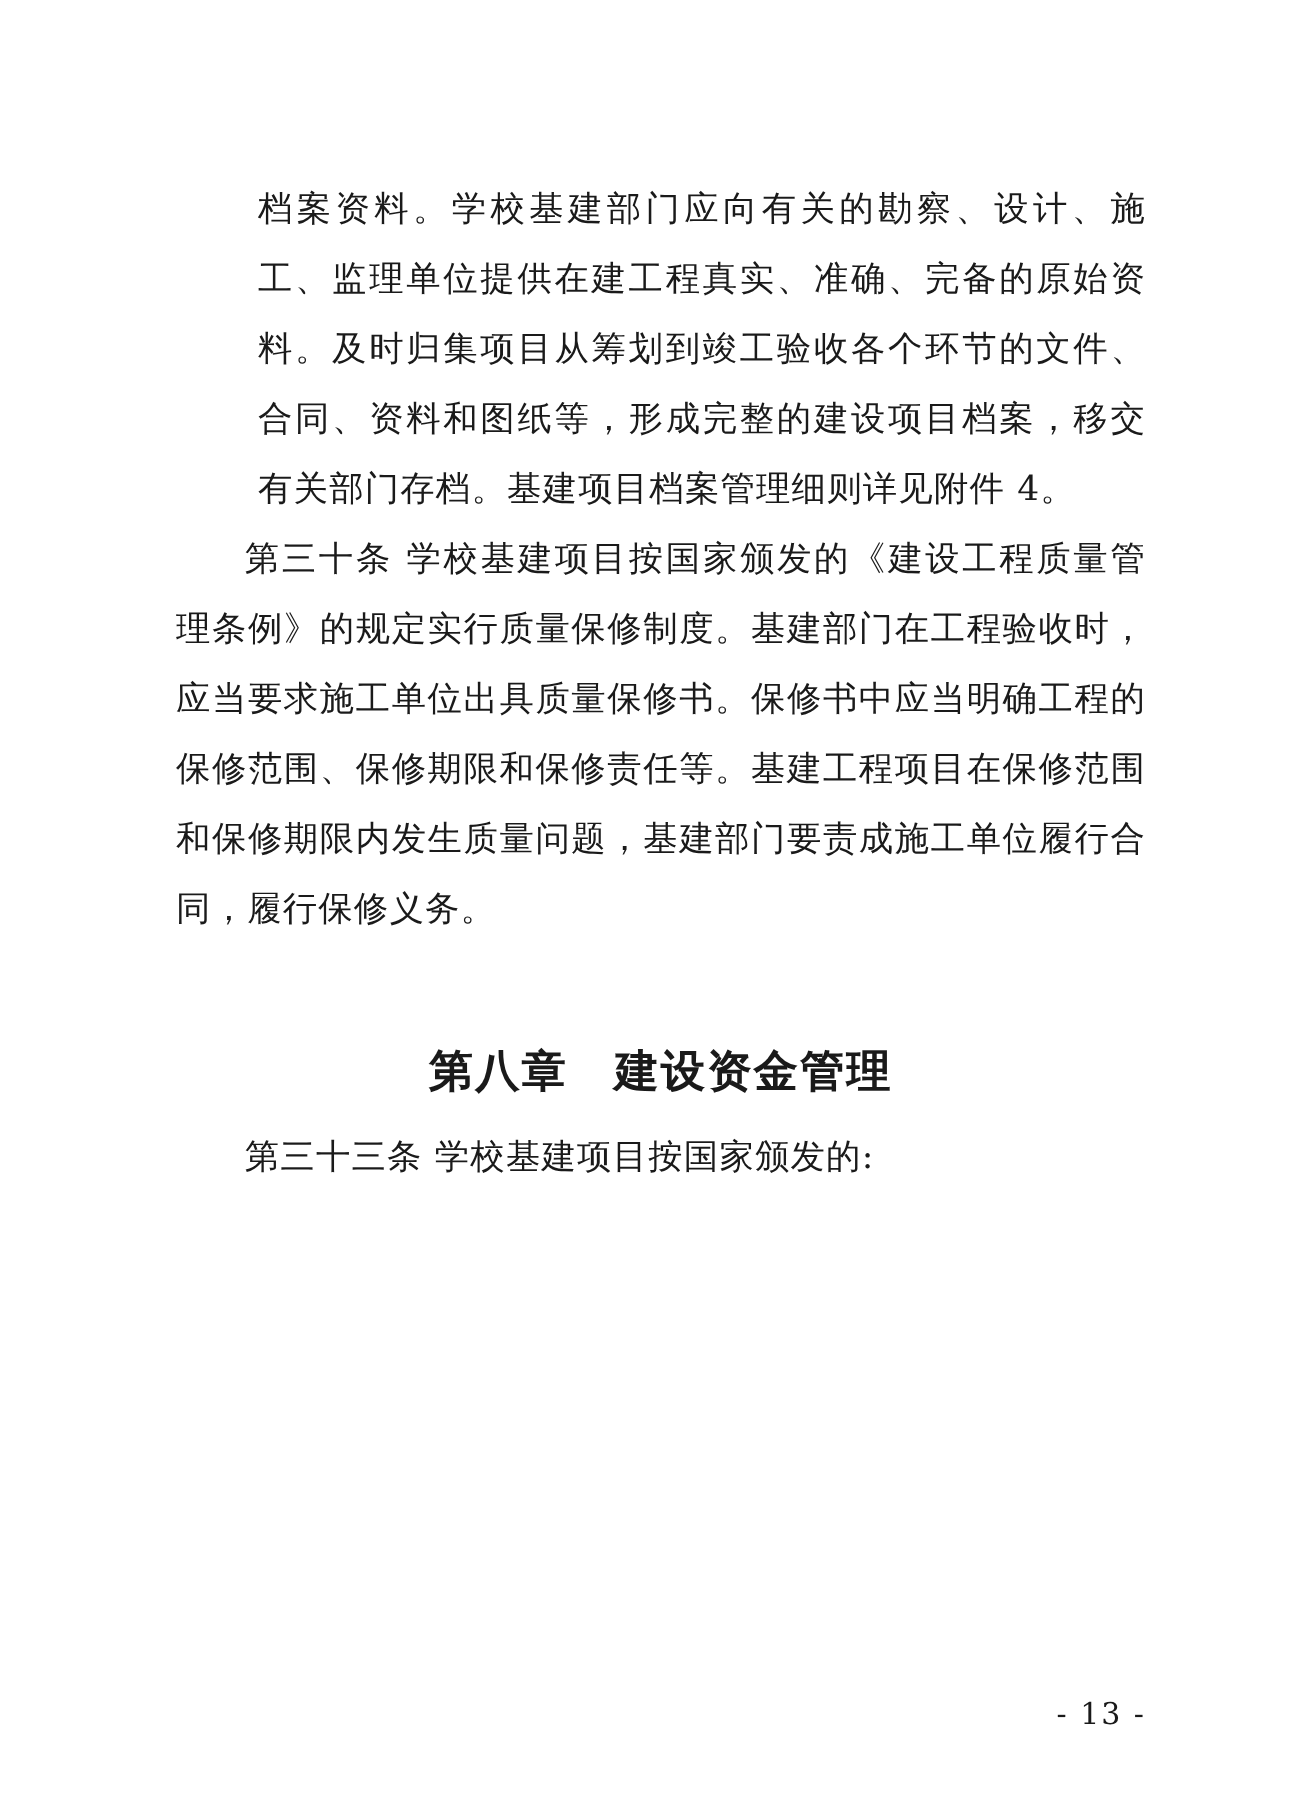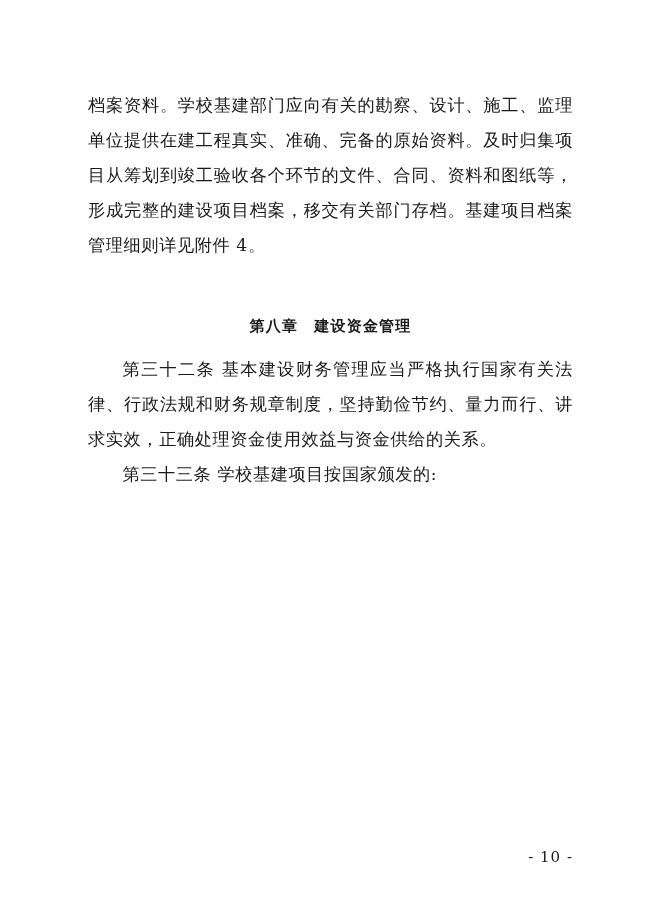--- a/index.html
+++ b/index.html
@@ -30,24 +30,25 @@
     letter-spacing: 0.6px;
     text-align: justify;
     text-justify: inter-ideograph;
   }
   p.para {
     margin: 0;
     text-indent: 2em;
   }
   p.para.noindent {
     text-indent: 0;
+    margin-left: 41px;
   }
   h2.chapter {
     margin: 28px 0 8px 0;
-    font-size: 15px;
+    font-size: 22px;
     line-height: 35px;
     text-align: center;
     font-weight: bold;
     letter-spacing: 1.2px;
   }
   .spacer-before-chapter {
     height: 18px;
   }
   .page-number {
     position: absolute;
@@ -60,26 +61,26 @@
   }
 </style>
 </head>
 <body>
 
 <div class="page">
   <div class="doc-body">
 
     <p class="para noindent">档案资料。学校基建部门应向有关的勘察、设计、施工、监理单位提供在建工程真实、准确、完备的原始资料。及时归集项目从筹划到竣工验收各个环节的文件、合同、资料和图纸等，形成完整的建设项目档案，移交有关部门存档。基建项目档案管理细则详见附件 4。</p>
 
+    <p class="para">第三十条  学校基建项目按国家颁发的《建设工程质量管理条例》的规定实行质量保修制度。基建部门在工程验收时，应当要求施工单位出具质量保修书。保修书中应当明确工程的保修范围、保修期限和保修责任等。基建工程项目在保修范围和保修期限内发生质量问题，基建部门要责成施工单位履行合同，履行保修义务。</p>
 
 
     <div class="spacer-before-chapter"></div>
 
     <h2 class="chapter">第八章　建设资金管理</h2>
 
-    <p class="para">第三十二条  基本建设财务管理应当严格执行国家有关法律、行政法规和财务规章制度，坚持勤俭节约、量力而行、讲求实效，正确处理资金使用效益与资金供给的关系。</p>
 
     <p class="para">第三十三条  学校基建项目按国家颁发的:</p>
 
   </div>
 </div>
 
-<div class="page-number">- 10 -</div>
+<div class="page-number">- 13 -</div>
 
 </body></html>

